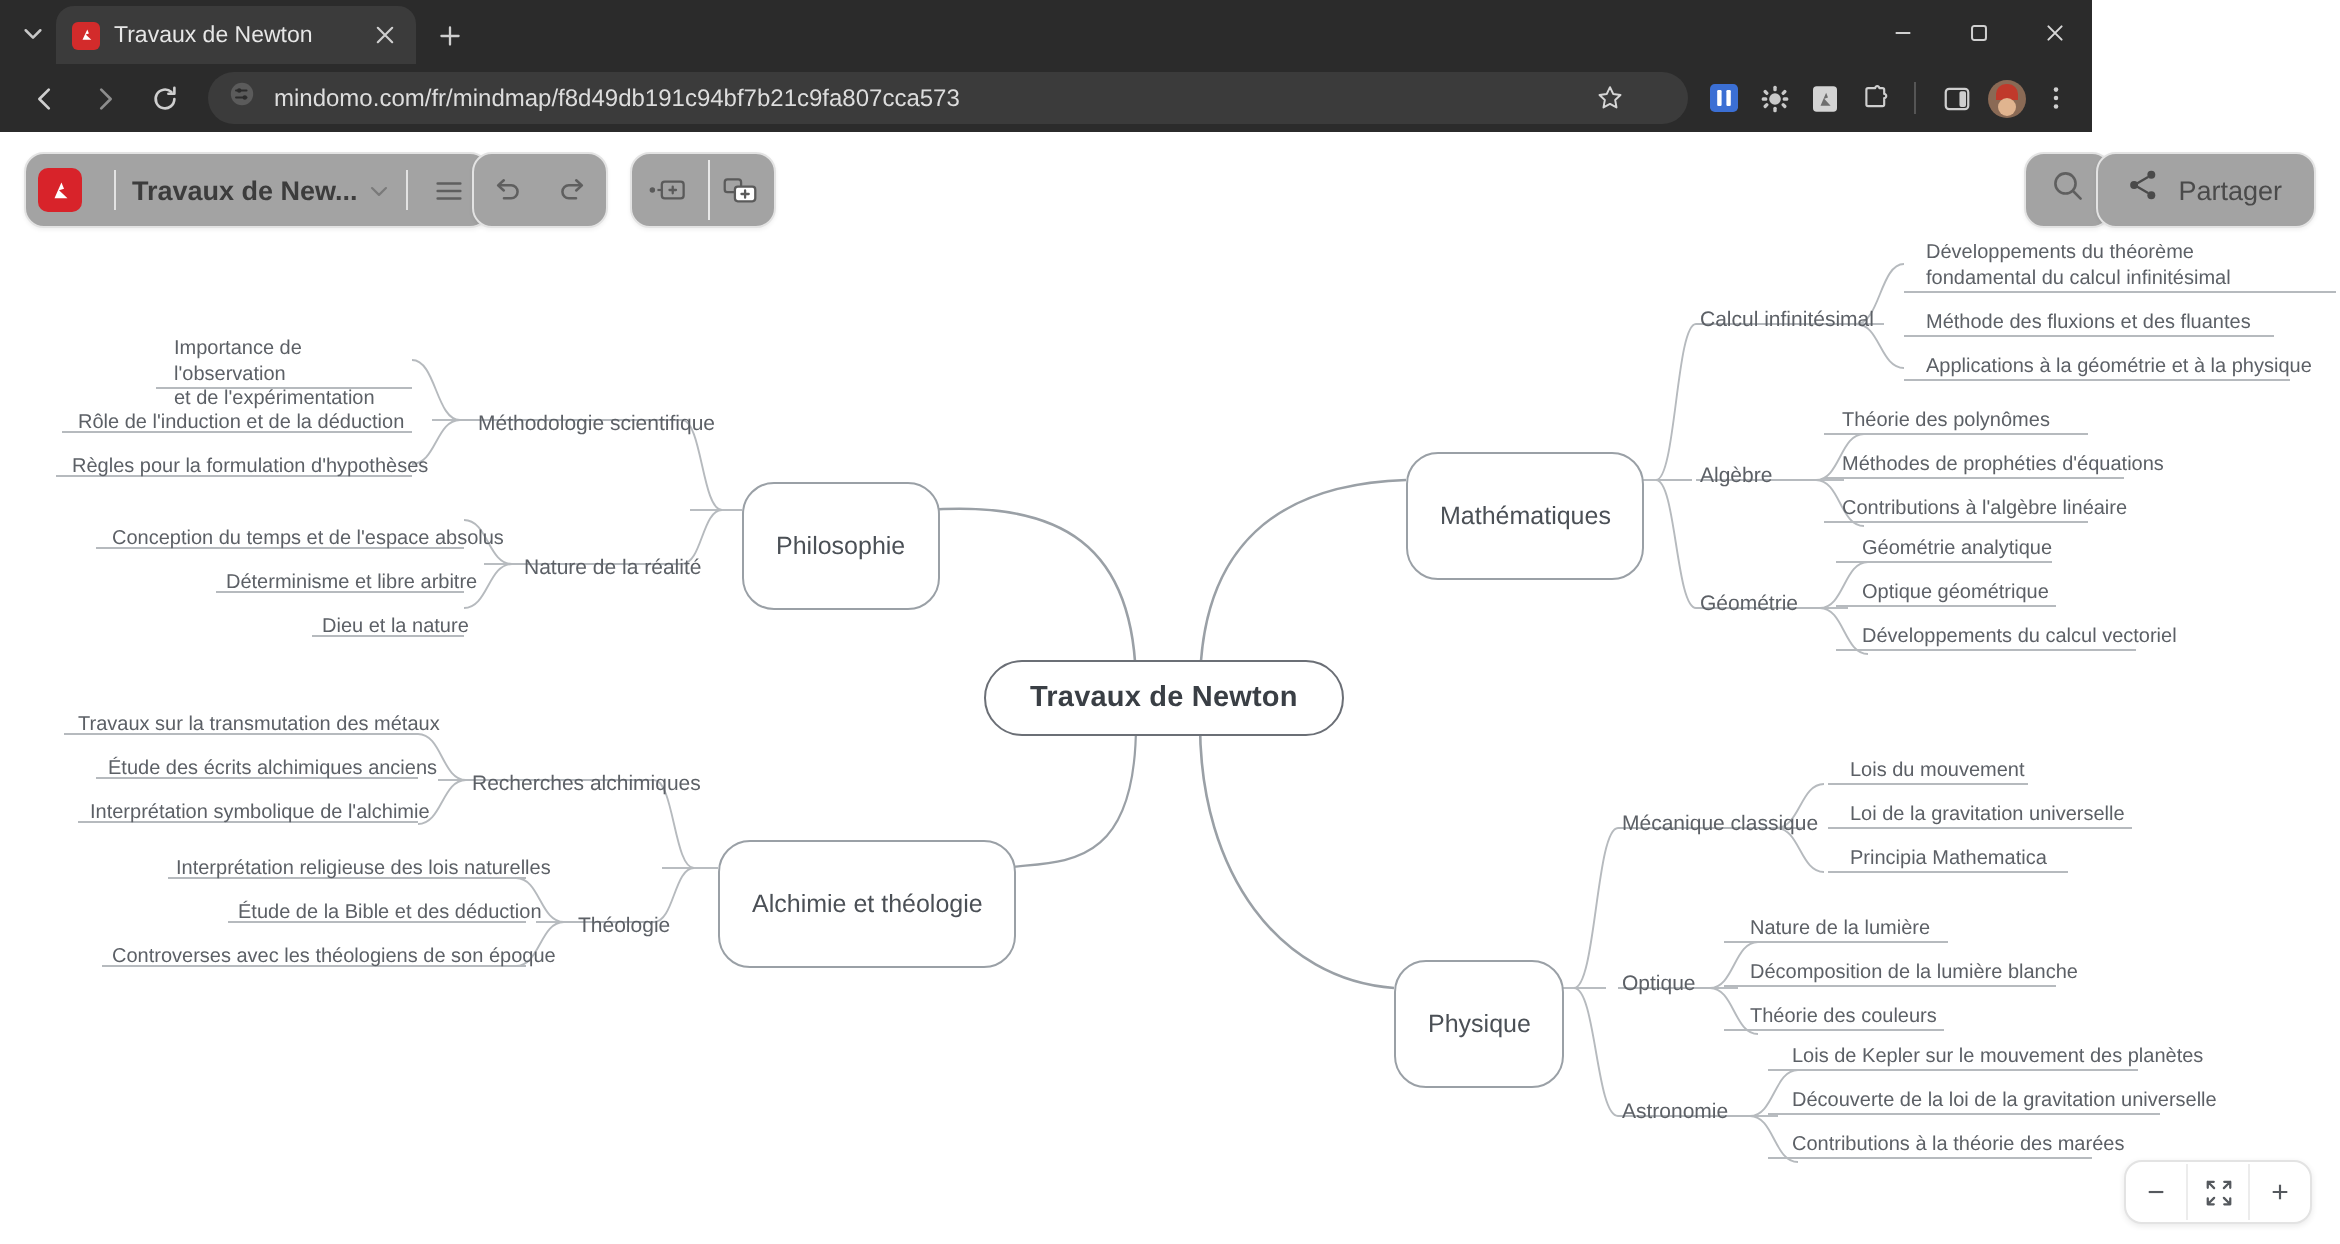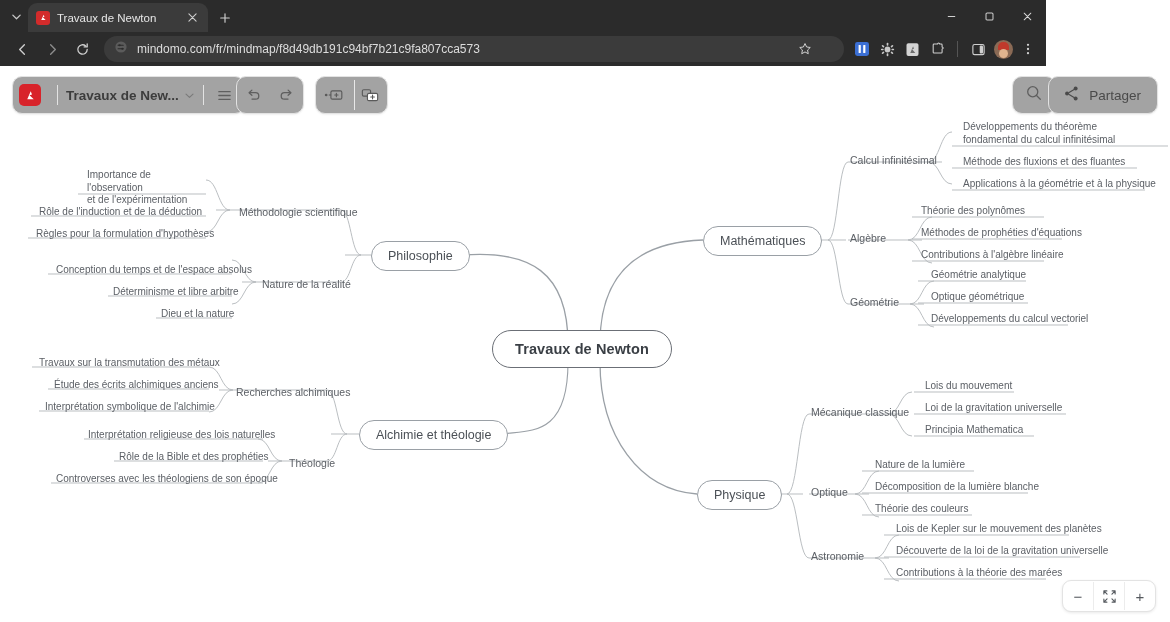--- a/index.html
+++ b/index.html
@@ -65,21 +65,21 @@
 
   
   .canvas{position:absolute;left:0;top:122px;width:1170px;height:500px;background:#fff;overflow:hidden;}
   svg.links{position:absolute;left:0;top:0;width:1170px;height:500px;}
   .node{position:absolute;box-sizing:border-box;white-space:nowrap;}
 
   .root{border:1.6px solid #6b6f76;border-radius:22px;background:#fff;
     font-size:14.5px;font-weight:700;color:#3a3f45;
     padding:10px 22px;letter-spacing:.1px;}
   .main{border:1px solid #9aa0a6;border-radius:16px;background:#fff;
-    font-size:12.5px;color:#4b5056;padding:7px 16px;}
+    font-size:12.5px;color:#4b5056;padding:24px 16px;}
   .sub{font-size:10.5px;color:#5c6066;background:transparent;padding:2px 4px;}
   .leaf{font-size:10px;color:#5c6066;padding:1px 3px;line-height:13px;}
   .leaf.two{white-space:normal;line-height:12.5px;}
 
   
   .zoomctl{position:absolute;right:14px;bottom:10px;height:30px;background:#fff;
     border:1px solid #e3e3e3;border-radius:9px;box-shadow:0 1px 3px rgba(0,0,0,.09);
     display:flex;align-items:center;}
   .zbtn{width:30px;height:28px;display:flex;align-items:center;justify-content:center;
     font-size:15px;color:#55595e;}
@@ -474,21 +474,21 @@
     <div class="node leaf" style="left:158px;top:184px;">Dieu et la nature</div>
 
     <div class="node sub" style="left:232px;top:262px;">Recherches alchimiques</div>
     <div class="node sub" style="left:285px;top:333px;">Théologie</div>
 
     <div class="node leaf" style="left:36px;top:233px;">Travaux sur la transmutation des métaux</div>
     <div class="node leaf" style="left:51px;top:255px;">Étude des écrits alchimiques anciens</div>
     <div class="node leaf" style="left:42px;top:277px;">Interprétation symbolique de l'alchimie</div>
 
     <div class="node leaf" style="left:85px;top:305px;">Interprétation religieuse des lois naturelles</div>
-    <div class="node leaf" style="left:116px;top:327px;">Rôle de la Bible et des prophéties</div>
+    <div class="node leaf" style="left:116px;top:327px;">Étude de la Bible et des déduction</div>
     <div class="node leaf" style="left:53px;top:349px;">Controverses avec les théologiens de son époque</div>
 
     <div class="zoomctl">
       <span class="zbtn">−</span>
       <span class="zbtn">
         <svg width="15" height="15" viewBox="0 0 16 16">
           <g stroke="#55595e" stroke-width="1.2" stroke-linecap="round" stroke-linejoin="round" fill="none">
             <path d="M2 2l3.4 3.4M2 5.2V2h3.2"></path>
             <path d="M14 2l-3.4 3.4M14 5.2V2h-3.2"></path>
             <path d="M2 14l3.4-3.4M2 10.8V14h3.2"></path>

